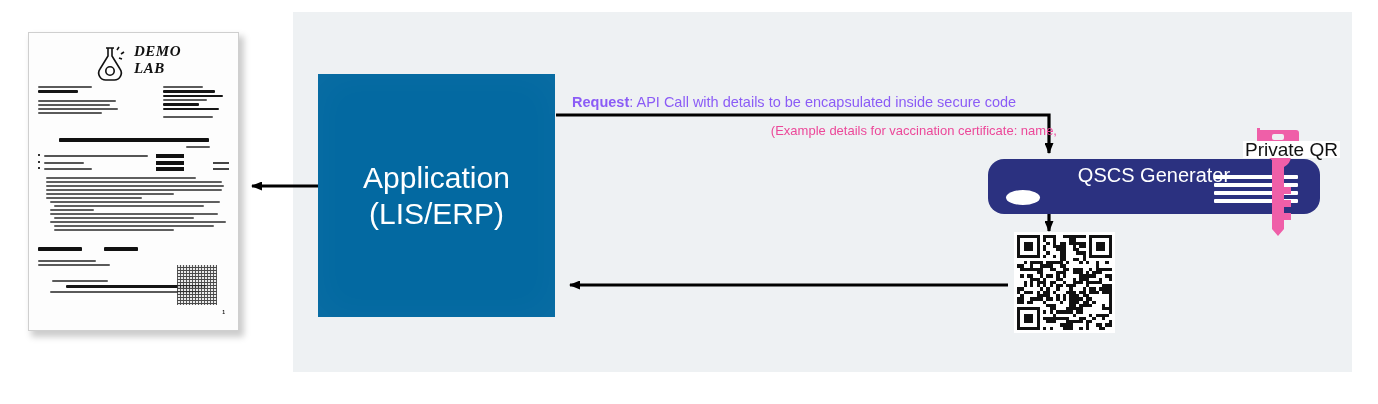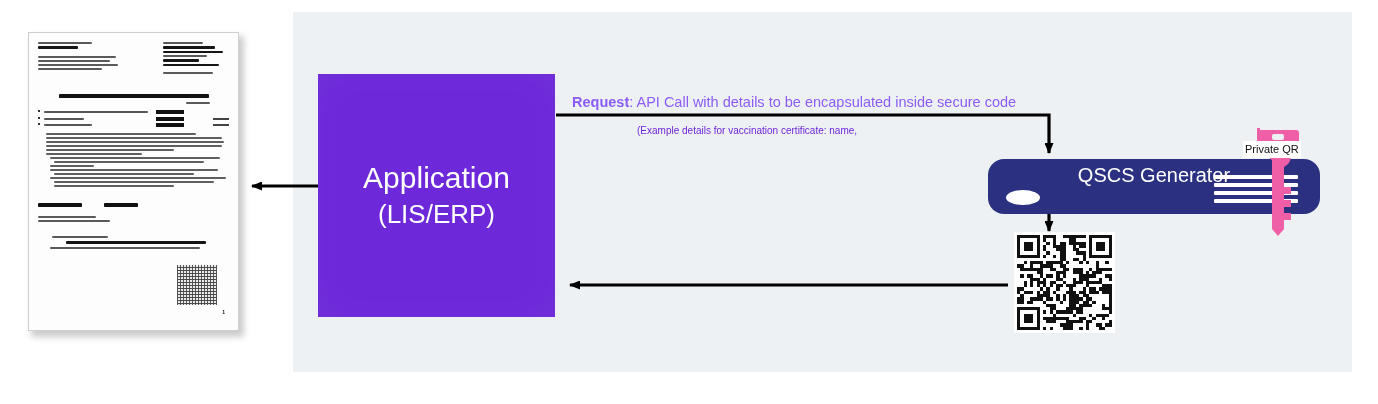--- a/index.html
+++ b/index.html
@@ -63,39 +63,39 @@
 
   
   .panel{
     position:absolute;left:293px;top:12px;width:1059px;height:360px;
     background:#eef1f3;
   }
 
   
   .appbox{
     position:absolute;left:318px;top:74px;width:237px;height:243px;
-    background:#6d28d9;
+    background:#0369a1;
     display:flex;flex-direction:column;align-items:center;justify-content:center;
     color:#ffffff;
     box-shadow:inset 0 0 40px rgba(255,255,255,.04);
   }
   .appbox .l1{font-size:30px;line-height:36px;}
-  .appbox .l2{font-size:26px;line-height:36px;}
+  .appbox .l2{font-size:30px;line-height:36px;}
 
   
   #wires{position:absolute;left:0;top:0;width:1378px;height:404px;pointer-events:none;}
 
   
   .lbl{position:absolute;color:#8b5cf6;font-size:14.5px;line-height:18px;white-space:nowrap;}
   .lbl b{font-weight:bold;}
   .req-lbl{left:572px;top:93px;}
   .resp-lbl{left:625px;top:263px;}
   .example{
     position:absolute;left:637px;top:121px;width:420px;
-    text-align:left;color:#6d28d9;font-size:10px;line-height:19px;
+    text-align:right;color:#ec4899;font-size:13px;line-height:19px;
   }
 
   
   .qgen{
     position:absolute;left:988px;top:159px;width:332px;height:55px;
     background:#2b3180;border-radius:16px;
   }
   .qgen-title{
     position:absolute;left:0;top:4px;width:332px;text-align:center;
     color:#fff;font-size:20px;line-height:24px;
@@ -105,41 +105,54 @@
     position:absolute;left:18px;top:31px;width:34px;height:15px;
     background:#ffffff;border-radius:50%;
   }
   .qgen-lines{position:absolute;right:22px;top:16px;width:84px;}
   .qgen-lines i{display:block;height:4px;background:#fff;margin-bottom:4px;border-radius:1px;}
 
   
   .key{position:absolute;left:1246px;top:128px;width:64px;height:110px;}
   .key-lbl{
     position:absolute;left:1243px;top:141px;
-    background:#ffffff;color:#111;font-size:11px;line-height:17px;
+    background:#ffffff;color:#111;font-size:19px;line-height:17px;
     padding:0 2px;
   }
 
   
   .bigqr{
     position:absolute;left:1014px;top:232px;width:101px;height:101px;
     background:#fff;padding:3px;box-sizing:border-box;
   }
   .bigqr svg{display:block;}
 </style>
 </head>
 <body>
 
 <div id="stage">
 
   <div class="doc-wrap">
     <div class="doc-shadow"></div>
     <div class="doc">
       <div class="doc-inner">
 
+        <div class="doc-head">
+          <svg class="flask" viewBox="0 0 40 40">
+            <g fill="none" stroke="#111" stroke-width="1.6">
+              <path d="M16 6 h8 M18 6 v8 L10 27 a7 7 0 0 0 6 11 h8 a7 7 0 0 0 6 -11 L22 14 V6"></path>
+              <circle cx="20" cy="29" r="4.2"></circle>
+              <path d="M27 8 l2 -3 M31 12 l3 -2 M29 16 l3 1"></path>
+            </g>
+          </svg>
+          <div class="demolab">
+            <span>DEMO</span>
+            <span>LAB</span>
+          </div>
+        </div>
 
         <div class="col2">
           <div class="colL">
             <div class="tline" style="width:54px;"></div>
             <div class="tline b" style="width:40px;margin-bottom:6px;"></div>
             <div class="tline" style="width:78px;margin-top:7px;"></div>
             <div class="tline" style="width:72px;"></div>
             <div class="tline" style="width:80px;"></div>
             <div class="tline" style="width:64px;"></div>
           </div>

